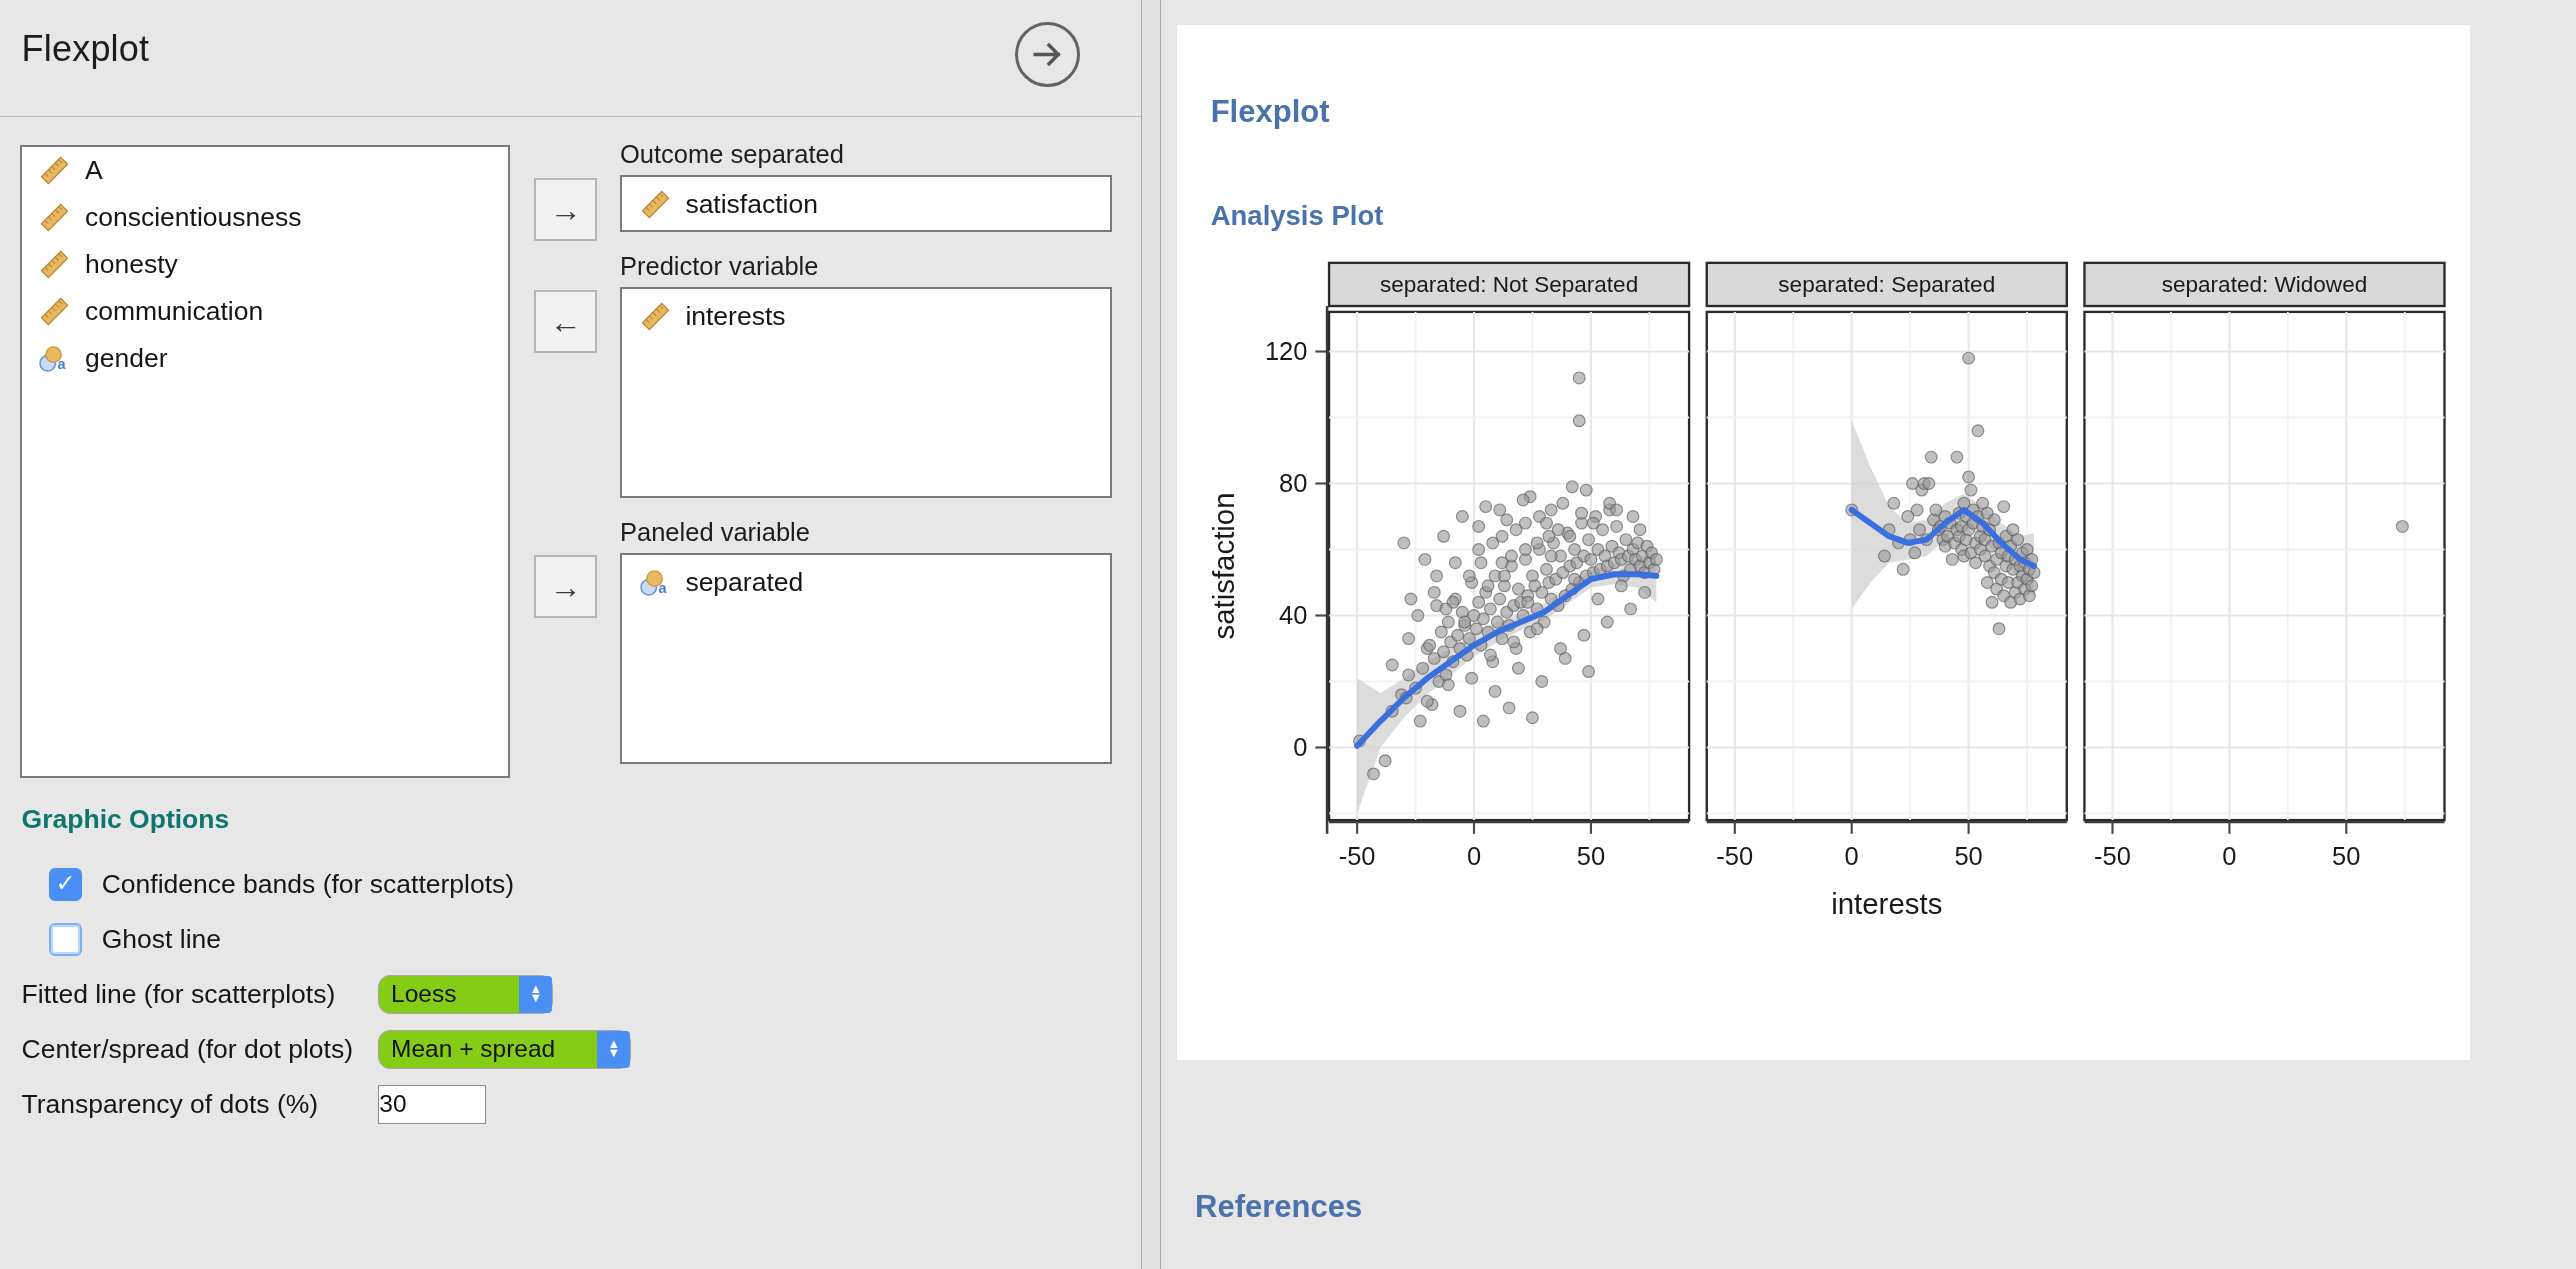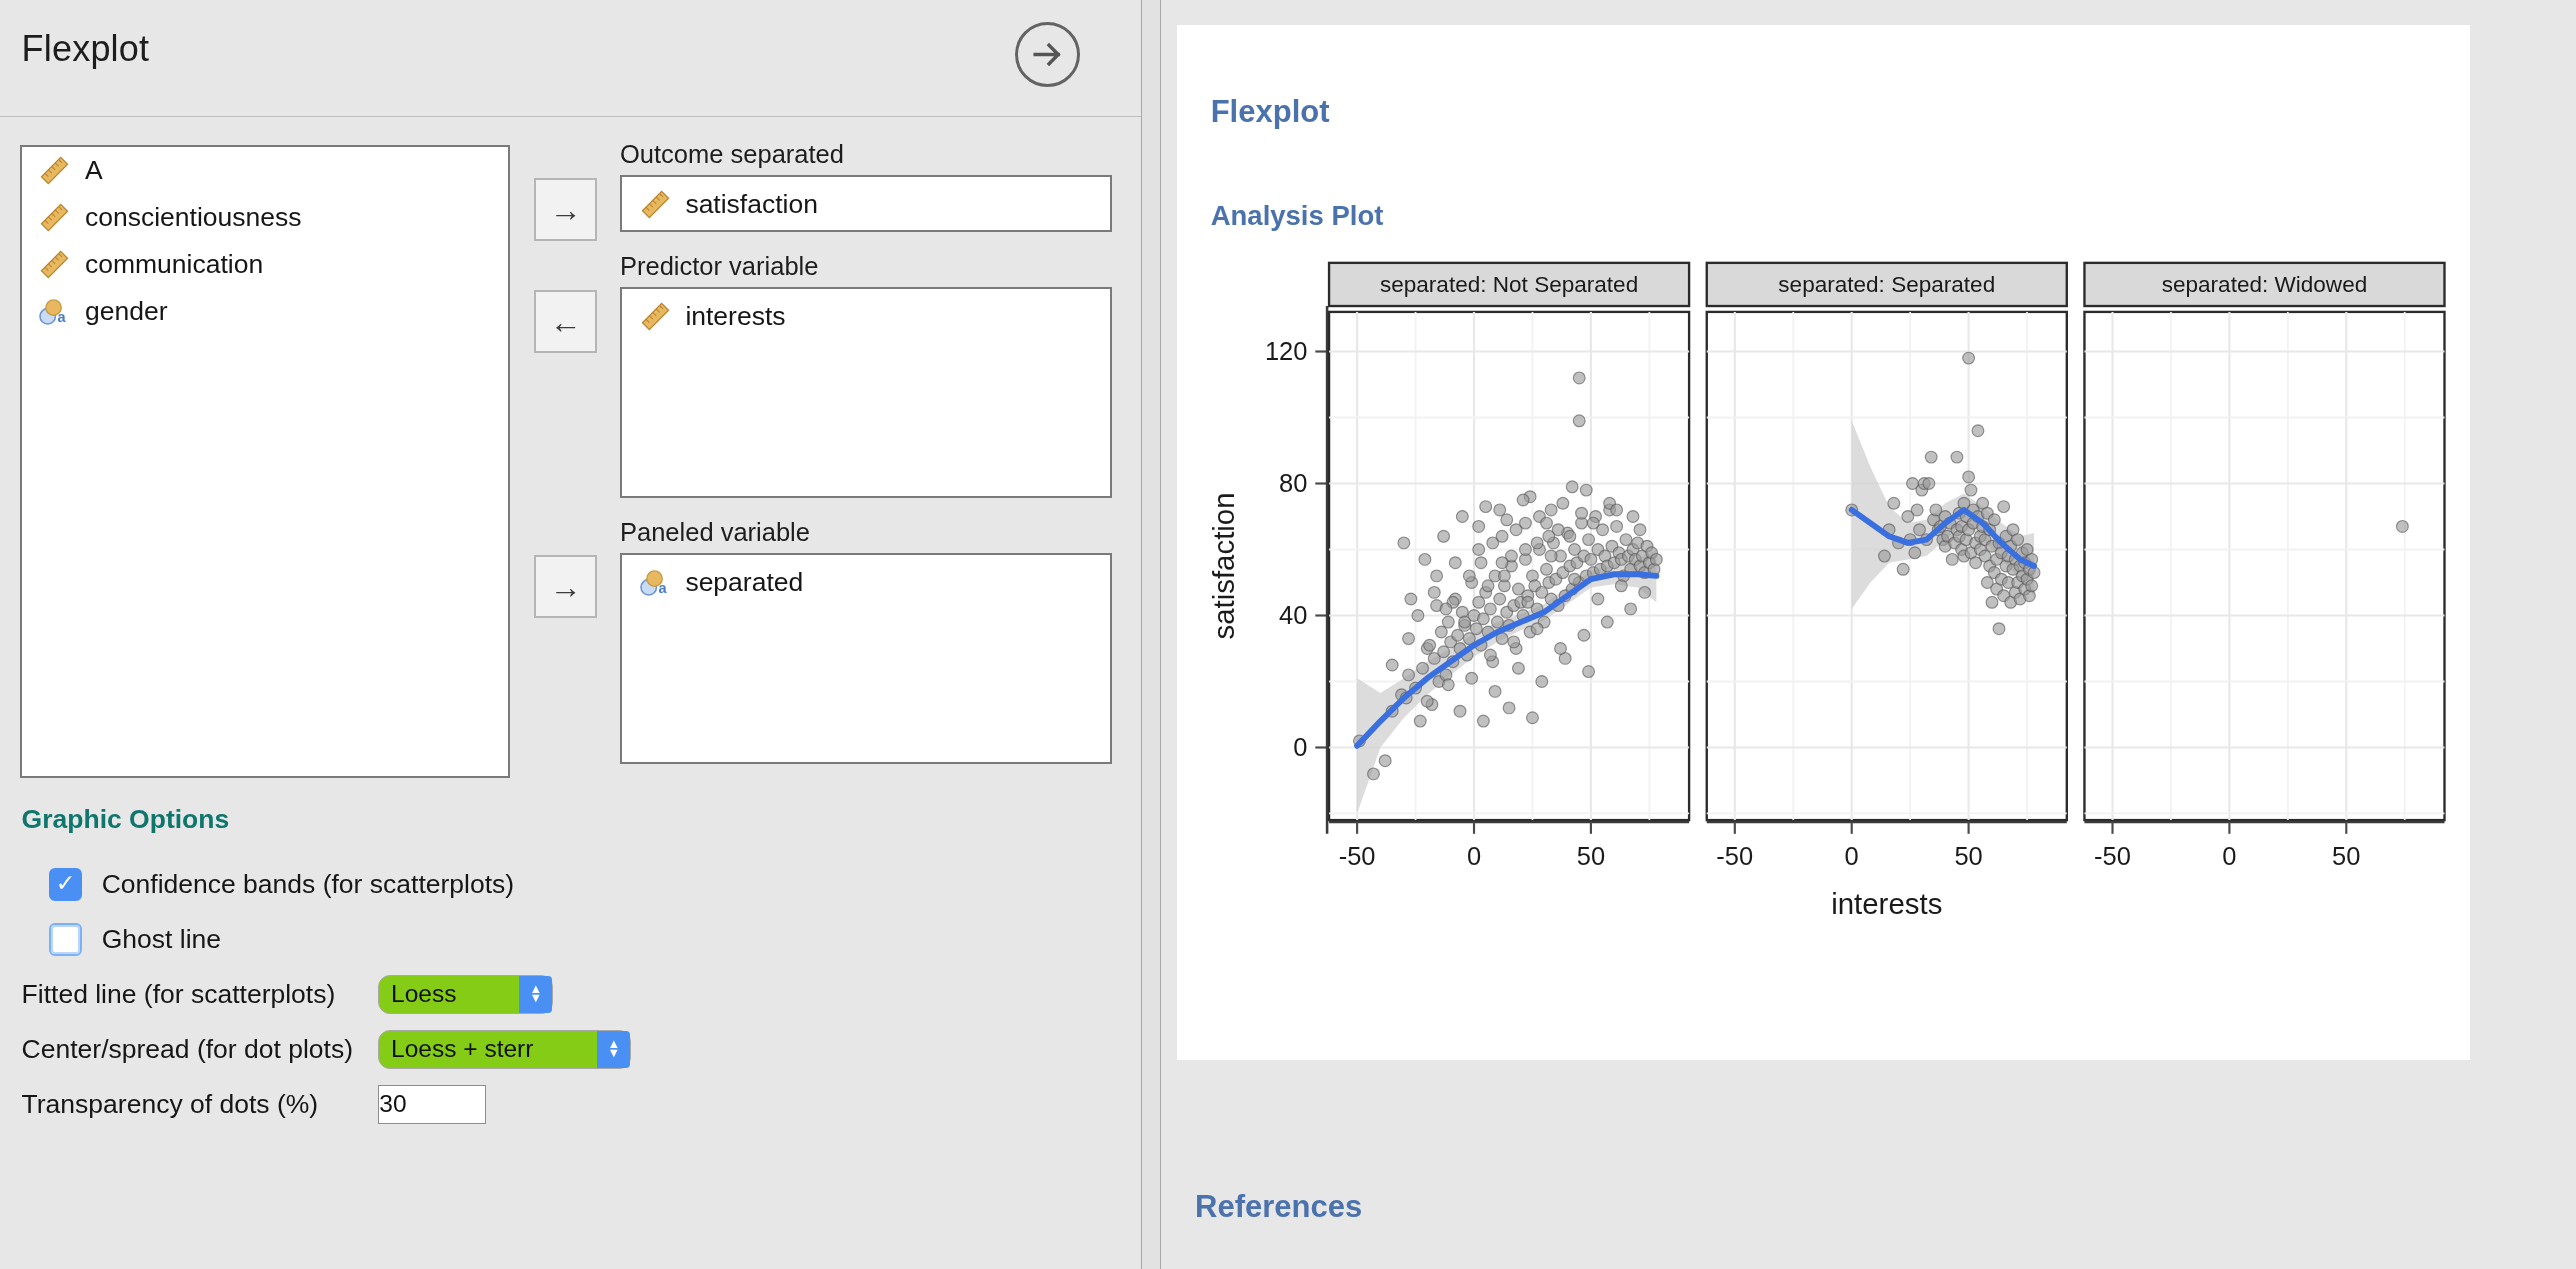--- a/index.html
+++ b/index.html
@@ -181,20 +181,29 @@
         <span class="var-label">A</span>
       </div>
       <div class="var-row">
         <span class="icon-ruler"><svg width="33" height="33" viewBox="0 0 34 34">
             <g transform="rotate(-45 17 17)">
               <rect x="3" y="12" width="28" height="10" fill="#e8b860" stroke="#b8852e" stroke-width="1.3"></rect>
               <path d="M8 12 V17 M13 12 V17 M18 12 V17 M23 12 V17 M28 12 V17" stroke="#b8852e" stroke-width="1.1"></path>
             </g>
           </svg></span>
         <span class="var-label">conscientiousness</span>
+      </div>
+      <div class="var-row">
+        <span class="icon-ruler"><svg width="33" height="33" viewBox="0 0 34 34">
+            <g transform="rotate(-45 17 17)">
+              <rect x="3" y="12" width="28" height="10" fill="#e8b860" stroke="#b8852e" stroke-width="1.3"></rect>
+              <path d="M8 12 V17 M13 12 V17 M18 12 V17 M23 12 V17 M28 12 V17" stroke="#b8852e" stroke-width="1.1"></path>
+            </g>
+          </svg></span>
+        <span class="var-label">honesty</span>
       </div>
       <div class="var-row">
         <span class="icon-ruler"><svg width="33" height="33" viewBox="0 0 34 34">
             <g transform="rotate(-45 17 17)">
               <rect x="3" y="12" width="28" height="10" fill="#e8b860" stroke="#b8852e" stroke-width="1.3"></rect>
               <path d="M8 12 V17 M13 12 V17 M18 12 V17 M23 12 V17 M28 12 V17" stroke="#b8852e" stroke-width="1.1"></path>
             </g>
           </svg></span>
         <span class="var-label">communication</span>
       </div>
@@ -281,21 +290,21 @@
             <span>Loess</span>
             <span class="select-stepper">
               <span>▲</span>
               <span>▼</span>
             </span>
           </span>
         </div>
         <div class="opt-ctl-row">
           <span class="opt-text">Center/spread (for dot plots)</span>
           <span class="select-box" id="sel-center">
-            <span>Loess + sterr</span>
+            <span>Mean + spread</span>
             <span class="select-stepper">
               <span>▲</span>
               <span>▼</span>
             </span>
           </span>
         </div>
       </div>
     <div id="textfield-rows">
         <div class="opt-ctl-row">
           <span class="opt-text">Transparency of dots (%)</span>

